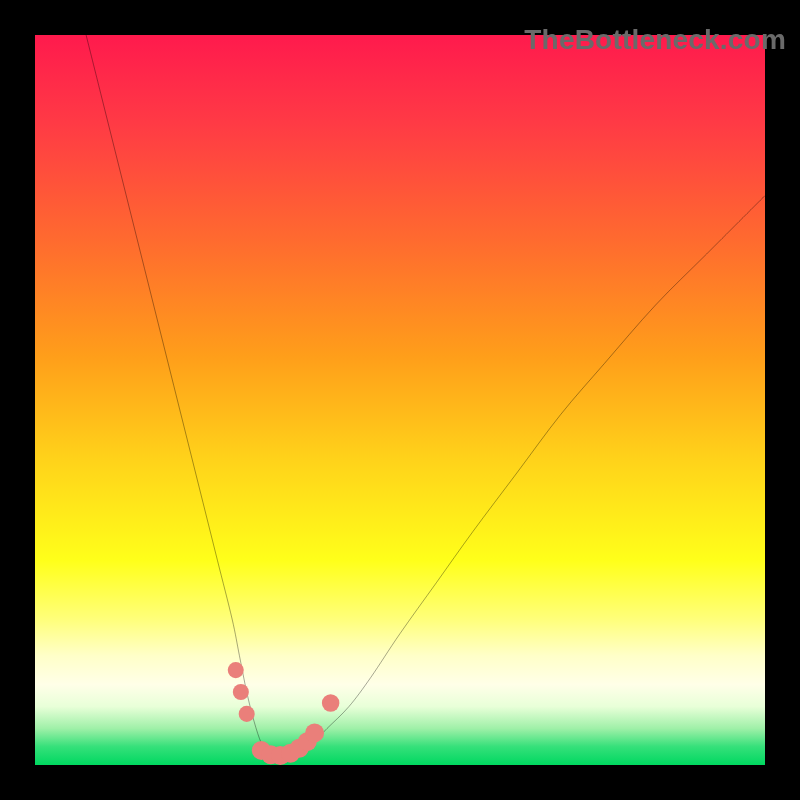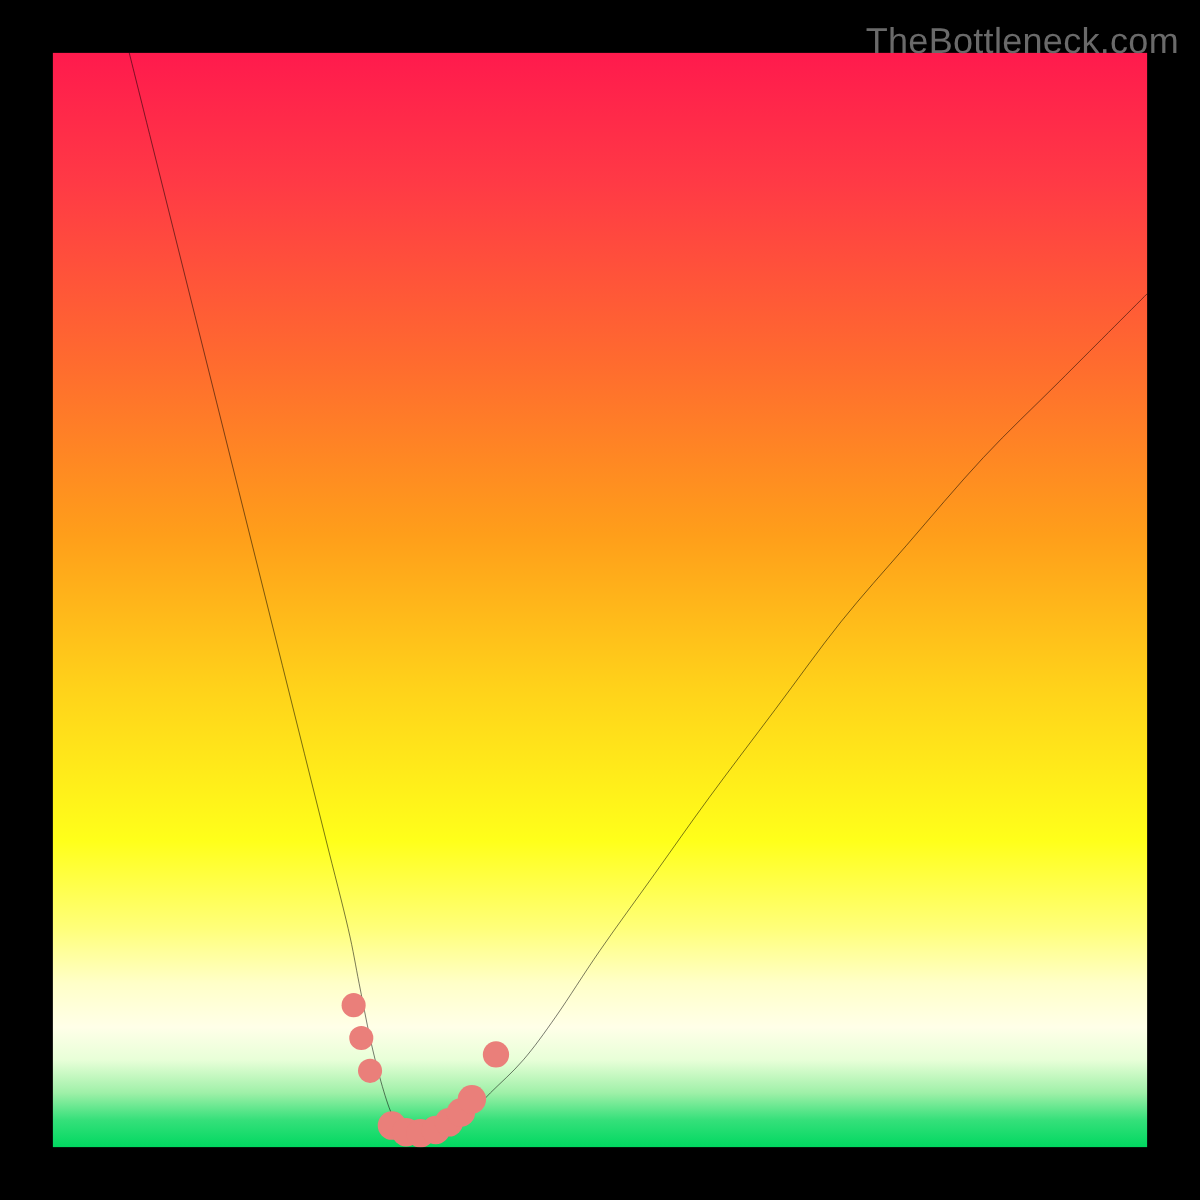--- a/index.html
+++ b/index.html
@@ -28,26 +28,26 @@
   .gradient {
     position: absolute;
     inset: 0;
   }
   .curve {
     position: absolute;
     inset: 0;
   }
   .watermark {
     position: absolute;
-    top: 14px;
+    top: 24px;
     right: 14px;
     color: #6a6a6a;
-    font-size: 24px;
+    font-size: 28px;
     letter-spacing: 0.2px;
-    font-weight: 400;
+    font-weight: 700;
     user-select: none;
   }
 </style>
 </head>
 <body>
 
 <div class="stage">
 
   <div class="plot-area">
     <svg class="gradient" viewBox="0 0 100 100" preserveAspectRatio="none">

